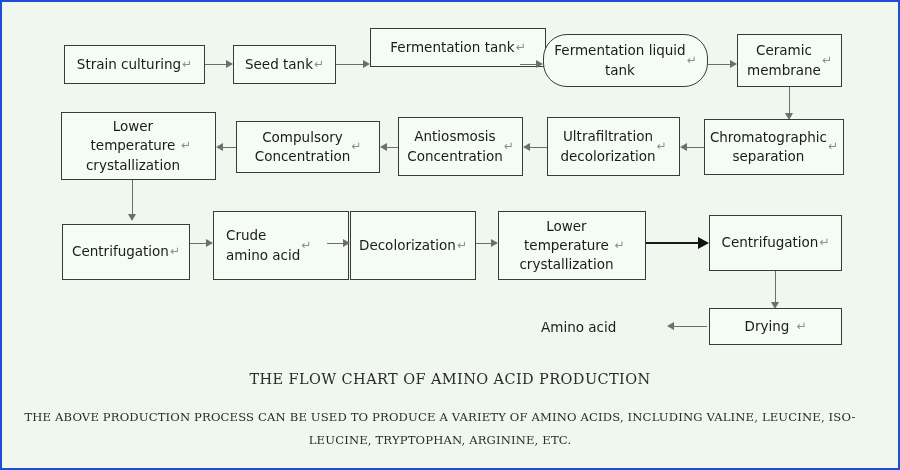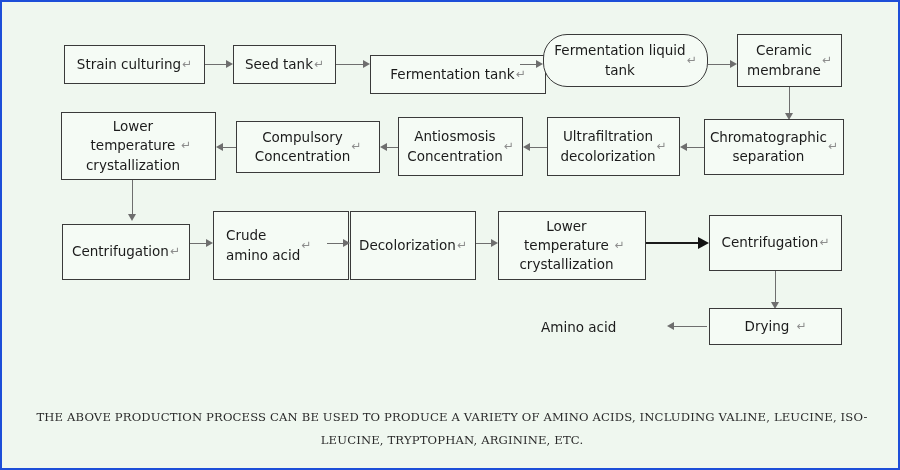--- a/index.html
+++ b/index.html
@@ -97,21 +97,21 @@
     position: absolute;
     width: 100%;
     text-align: center;
     font-family: "DejaVu Serif", serif;
     font-size: 14.5px;
     letter-spacing: 0.4px;
     color: #2a2a2a;
   }
   .caption {
     position: absolute;
-    left: 34px;
+    left: 22px;
     width: 832px;
     text-align: center;
     font-family: "DejaVu Serif", serif;
     font-size: 11.6px;
     letter-spacing: 0.15px;
     line-height: 1.95;
     color: #2a2a2a;
   }
 </style>
 </head>
@@ -123,21 +123,21 @@
     <div class="box" style="left:62px; top:43px; width:141px; height:39px;">
       <span class="txt">Strain culturing</span>
         <span class="ret">↵</span>
     </div>
 
     <div class="box" style="left:231px; top:43px; width:103px; height:39px;">
       <span class="txt">Seed tank</span>
         <span class="ret">↵</span>
     </div>
 
-    <div class="box" style="left:368px; top:53px; width:176px; height:39px;">
+    <div class="box" style="left:368px; top:26px; width:176px; height:39px;">
       <span class="txt">Fermentation tank</span>
         <span class="ret">↵</span>
     </div>
 
     <div class="box" style="left:541px; top:32px; width:165px; height:53px;border-radius:24px;">
       <span class="txt">Fermentation liquid
 tank</span>
         <span class="ret">↵</span>
     </div>
 
@@ -254,18 +254,19 @@
     <div class="box" style="left:707px; top:306px; width:133px; height:37px;">
       <span class="txt">Drying</span>
         <span class="ret" style="padding-left:7px;">↵</span>
     </div>
 
     <div class="hline" style="left:672px; top:324px; width:33px;"></div>
     <div class="arrowhead ah-left" style="left:665px; top:320px;"></div>
 
     <div class="freetext" style="left:539px; top:317px;">Amino acid</div>
 
+    <div class="title" style="left:0; top:369px;">THE  FLOW CHART OF  AMINO  ACID   PRODUCTION</div>
 
     <div class="caption" style="top:404px;">THE ABOVE PRODUCTION PROCESS CAN BE USED TO PRODUCE A VARIETY OF AMINO ACIDS, INCLUDING VALINE, LEUCINE, ISO-</div>
     <div class="caption" style="top:427px;">LEUCINE, TRYPTOPHAN, ARGININE, ETC.</div>
 
   </div>
 </div>
 
 </body></html>

